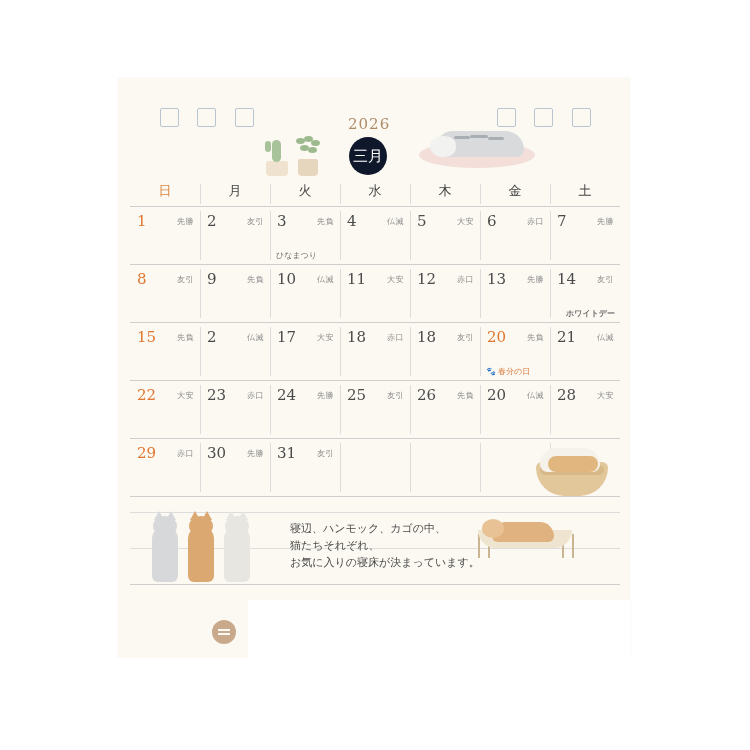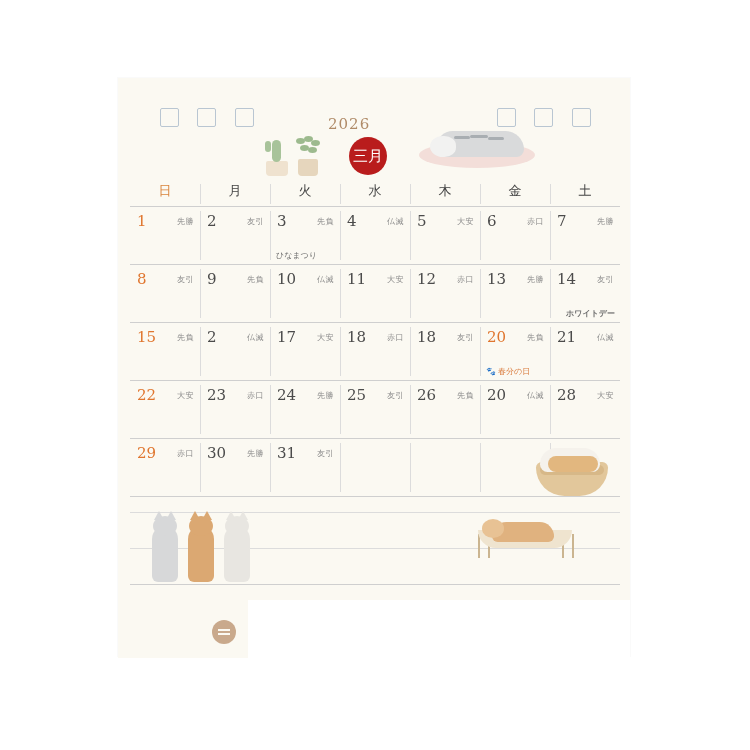--- a/index.html
+++ b/index.html
@@ -45,28 +45,28 @@
   .checkrow{position:absolute;top:108px;height:18px;}
   .checkbox{
     width:17px;height:17px;border:1px solid #b9c6d2;border-radius:2px;
     display:inline-block;margin-right:14px;background:transparent;
   }
   .checkrow.left{left:160px;}
   .checkrow.right{left:497px;}
 
   
   .year{
-    position:absolute;left:328px;top:115px;
+    position:absolute;left:348px;top:115px;
     font-family:"DejaVu Serif", serif;
     color:#b08b68;font-size:15px;letter-spacing:1px;
   }
   .month-circle{
     position:absolute;left:349px;top:137px;
     width:38px;height:38px;border-radius:50%;
-    background:#b91c1c;
+    background:#0f172a;
     color:#fff;
     display:flex;align-items:center;justify-content:center;
     font-size:15px;
     font-family:"DejaVu Serif", serif;
   }
 
   
   .plants{position:absolute;left:262px;top:128px;width:70px;height:48px;}
   .pot{position:absolute;bottom:0;background:#e8d9c3;border-radius:2px 2px 4px 4px;}
   .pot1{left:4px;width:22px;height:15px;background:#efe2cf;}
@@ -386,20 +386,23 @@
       <div class="cell"></div>
       <div class="cell"></div>
       <div class="cell"></div>
       <div class="cell"></div>
     </div>
   </div>
 
 <div class="memo">
   <div class="memo-line" style="top:0;"></div>
   <div class="memo-line" style="top:36px;"></div>
+  <div class="memo-text">寝辺、ハンモック、カゴの中、
+猫たちそれぞれ、
+お気に入りの寝床が決まっています。</div>
 </div>
 
 <div class="basket">
     <div class="basket-inner"></div>
   </div>
 <div class="basket-cat"></div>
 <div class="basket-cat2"></div>
 
 <div class="cats3">
   <div class="c3 a" style="color:#d7d8d9;">

